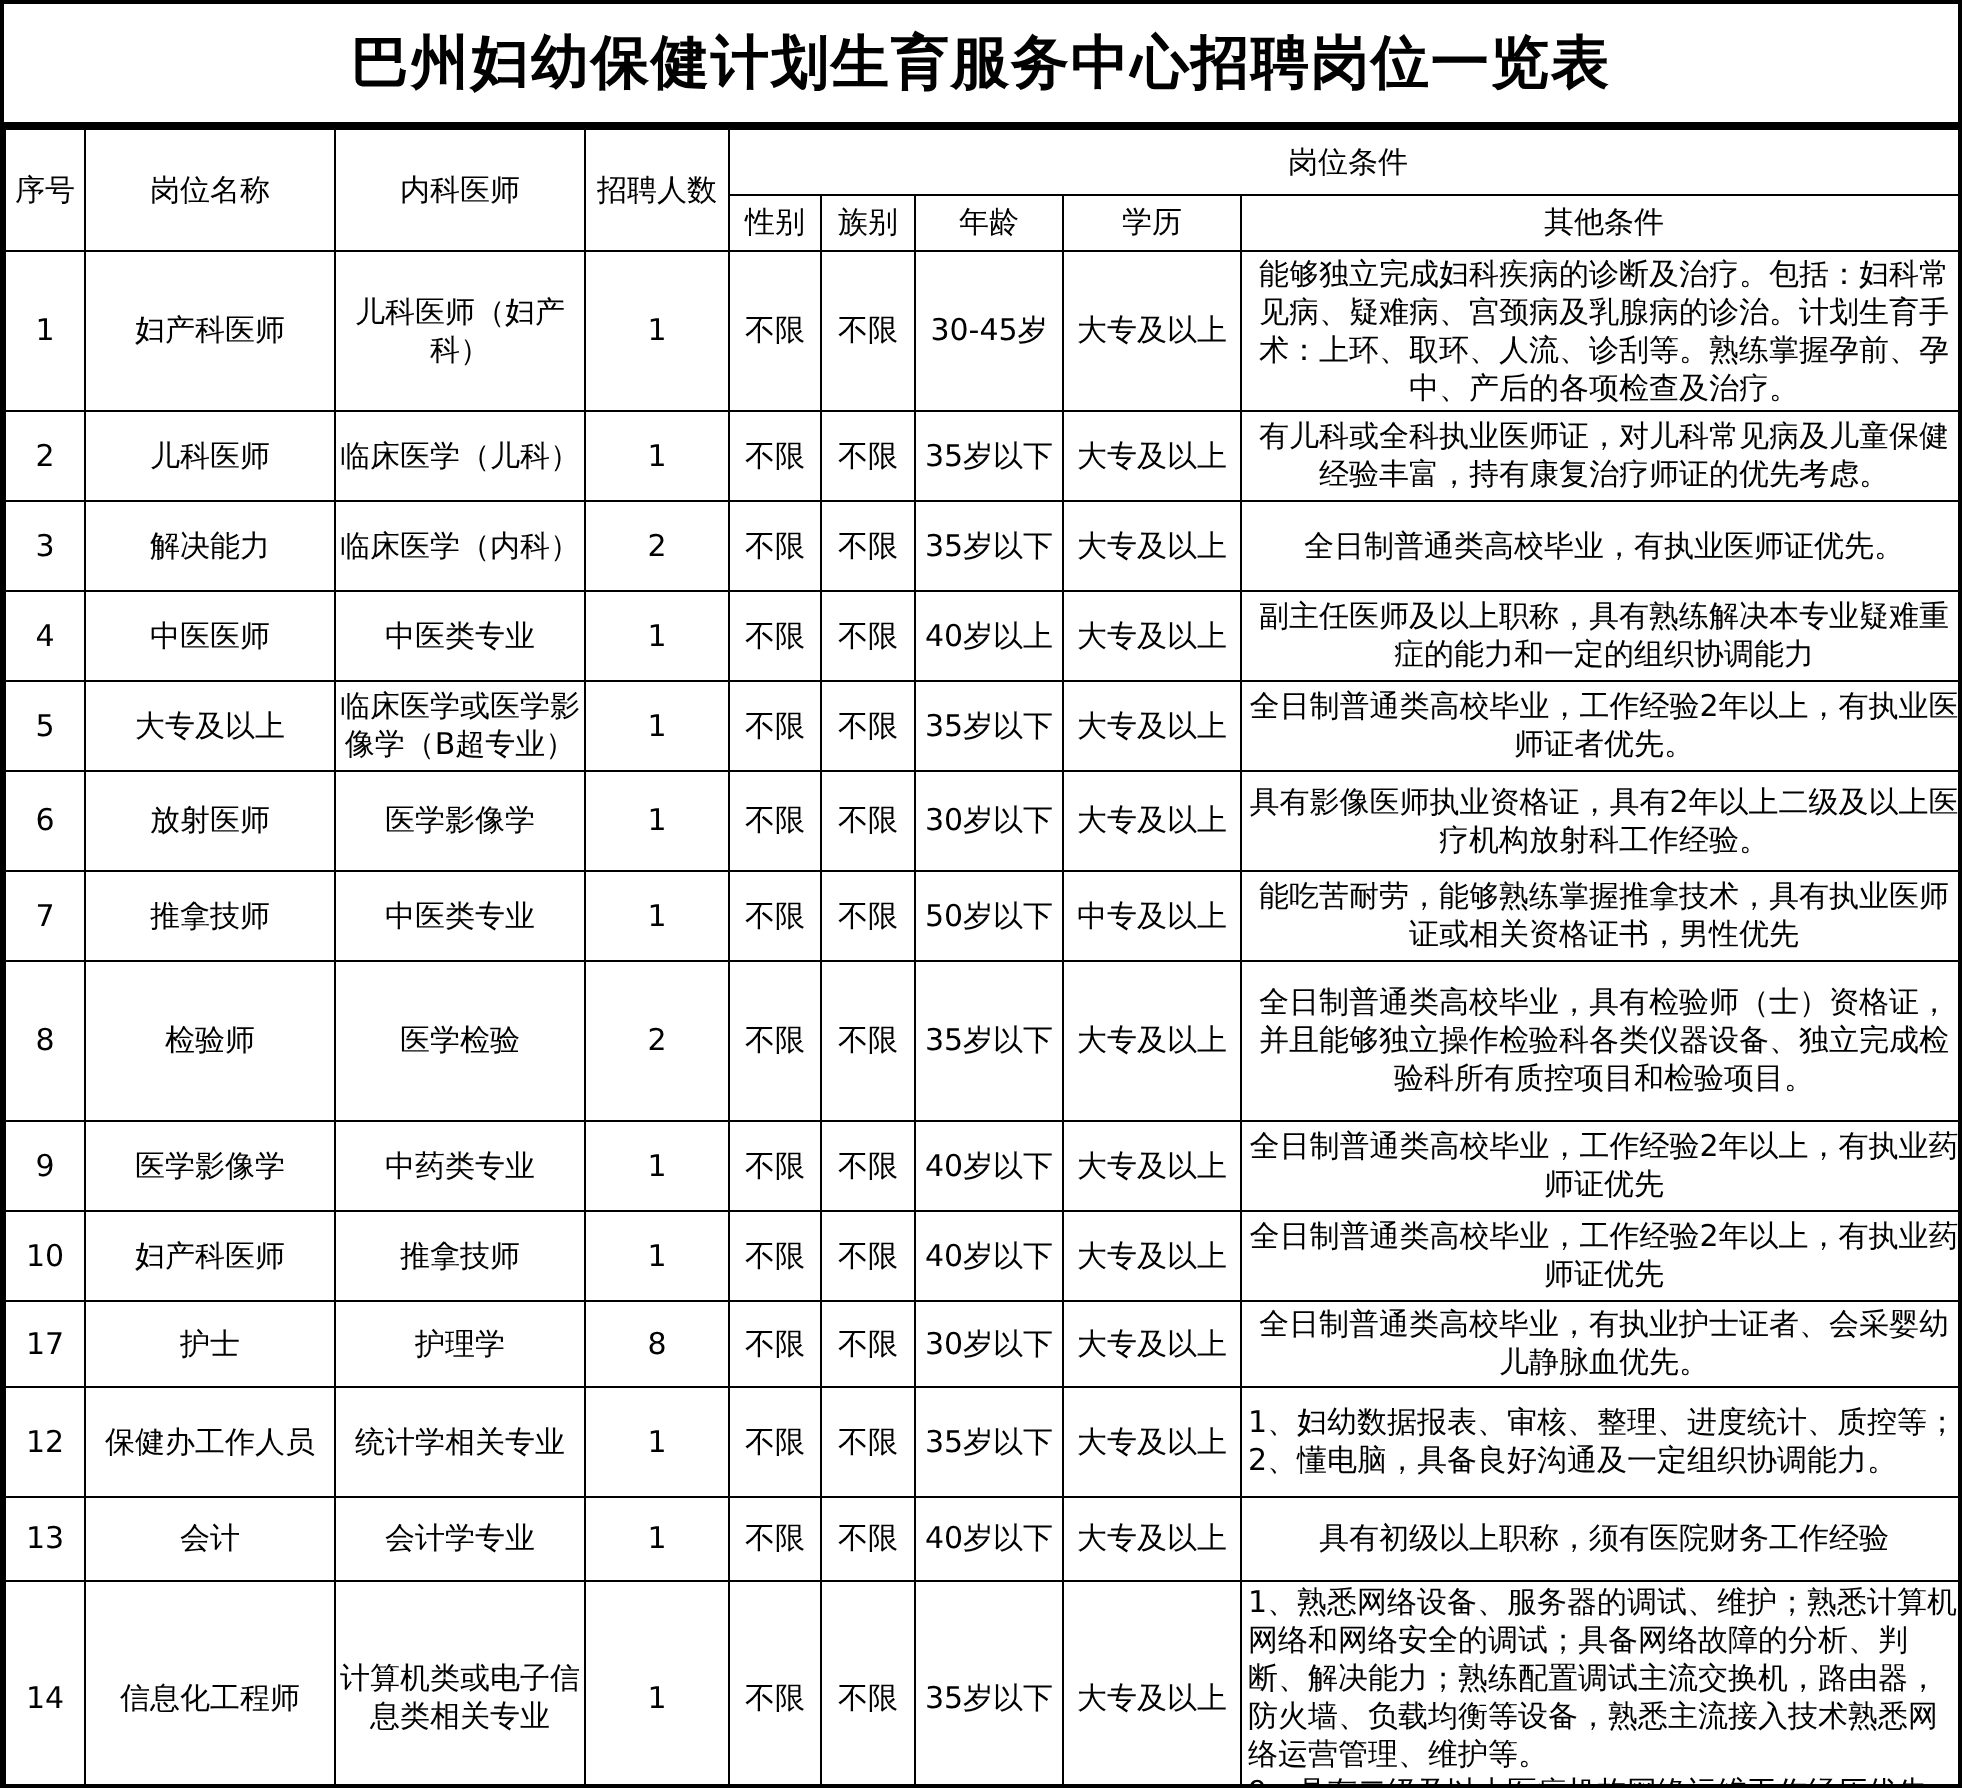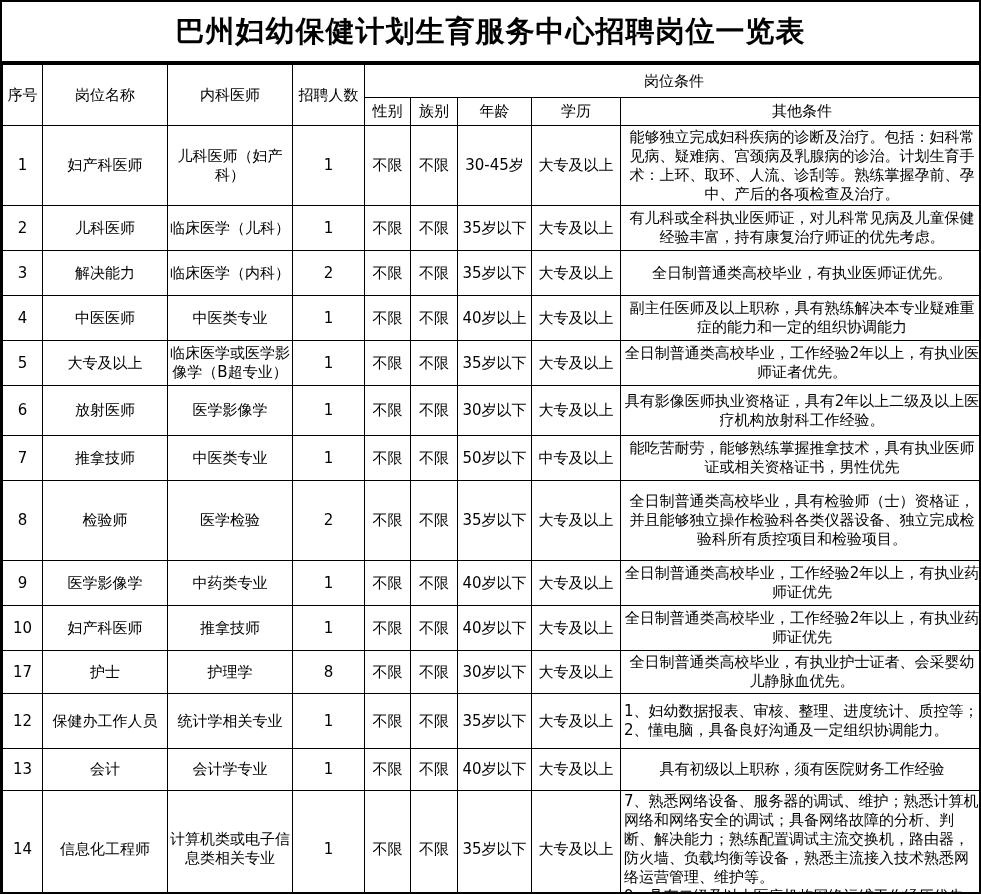--- a/index.html
+++ b/index.html
@@ -249,21 +249,21 @@
         <tr>
     <td>14</td>
     <td>信息化工程师</td>
     <td>计算机类或电子信息类相关专业</td>
     <td>1</td>
     <td>不限</td>
     <td>不限</td>
     <td>35岁以下</td>
     <td>大专及以上</td>
     <td class="other left">
-            <div>7、熟悉网络设备、服务器的调试、维护；熟悉计算机网络和网络安全的调试；具备网络故障的分析、判断、解决能力；熟练配置调试主流交换机，路由器，防火墙、负载均衡等设备，熟悉主流接入技术熟悉网络运营管理、维护等。</div>
+            <div>1、熟悉网络设备、服务器的调试、维护；熟悉计算机网络和网络安全的调试；具备网络故障的分析、判断、解决能力；熟练配置调试主流交换机，路由器，防火墙、负载均衡等设备，熟悉主流接入技术熟悉网络运营管理、维护等。</div>
             <div>9、具有二级及以上医疗机构网络运维工作经历优先</div>
           </td>
   </tr>
         <tr class="sliver">
           <td></td>
           <td></td>
           <td></td>
           <td></td>
           <td></td>
           <td></td>

